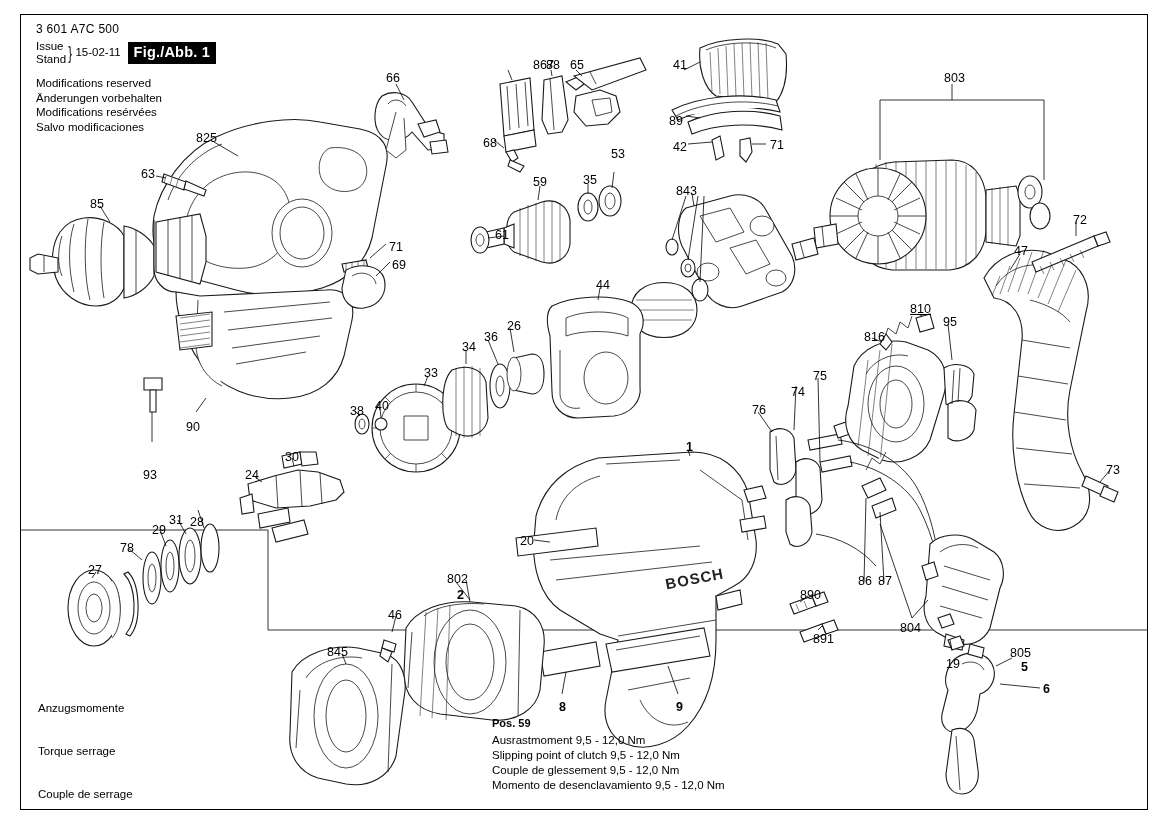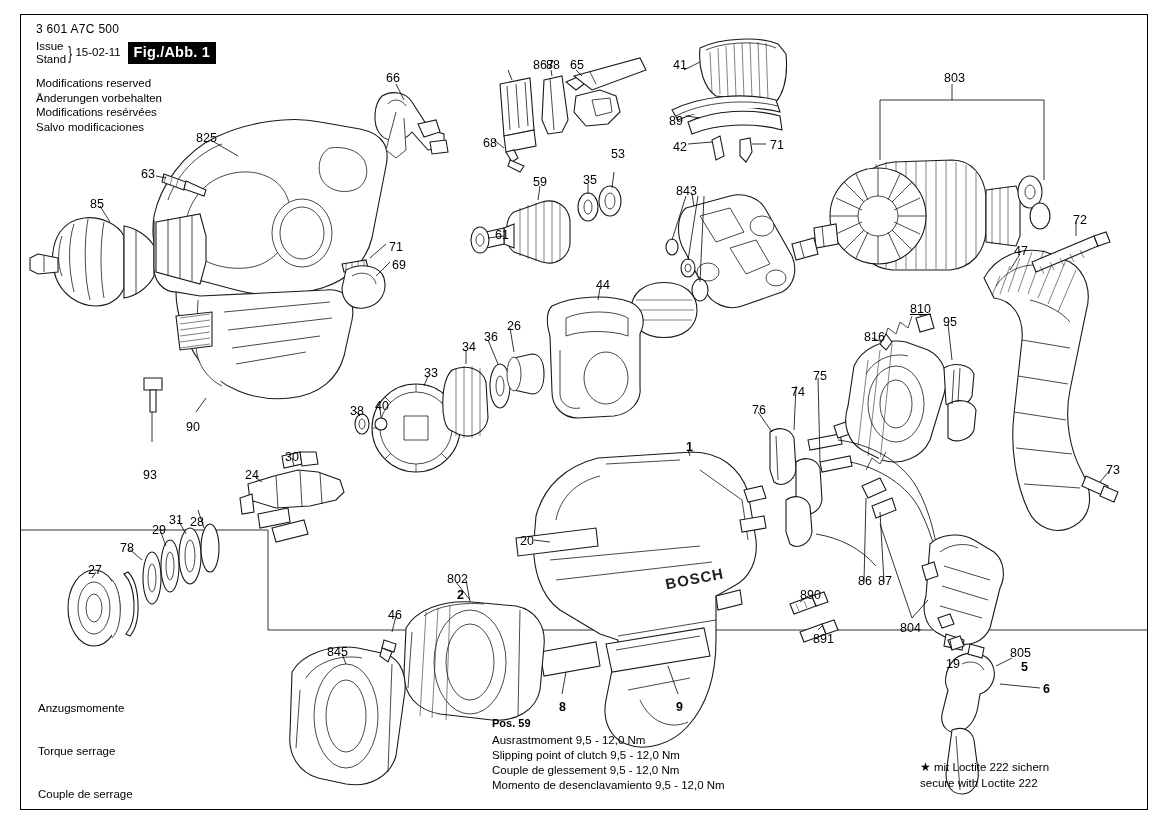--- a/index.html
+++ b/index.html
@@ -549,24 +549,20 @@
   </div>
 
   <div class="pos59-block">
     <div class="pos59-title">Pos. 59</div>
     <div>Ausrastmoment  9,5 - 12,0 Nm</div>
     <div>Slipping point of clutch  9,5 - 12,0 Nm</div>
     <div>Couple de glessement  9,5 - 12,0 Nm</div>
     <div>Momento de desenclavamiento  9,5 - 12,0 Nm</div>
   </div>
 
-  <div class="loctite-block">
-    <div><span class="loctite-star">★</span> <span>mit Loctite 222 sichern</span></div>
-    <div>secure with Loctite 222</div>
-  </div>
 
   <div class="bosch-text" style="left:665px; top:570px;">BOSCH</div>
 
   <div id="callout-layer">
       <div class="num" style="left: 386px; top: 71px;">66</div>
       <div class="num" style="left: 497px; top: 58px; margin-left: 36px;">867</div>
       <div class="num" style="left: 546px; top: 58px;">88</div>
       <div class="num" style="left: 570px; top: 58px;">65</div>
       <div class="num" style="left: 673px; top: 58px;">41</div>
       <div class="num" style="left: 944px; top: 71px; text-align: center;">803</div>

